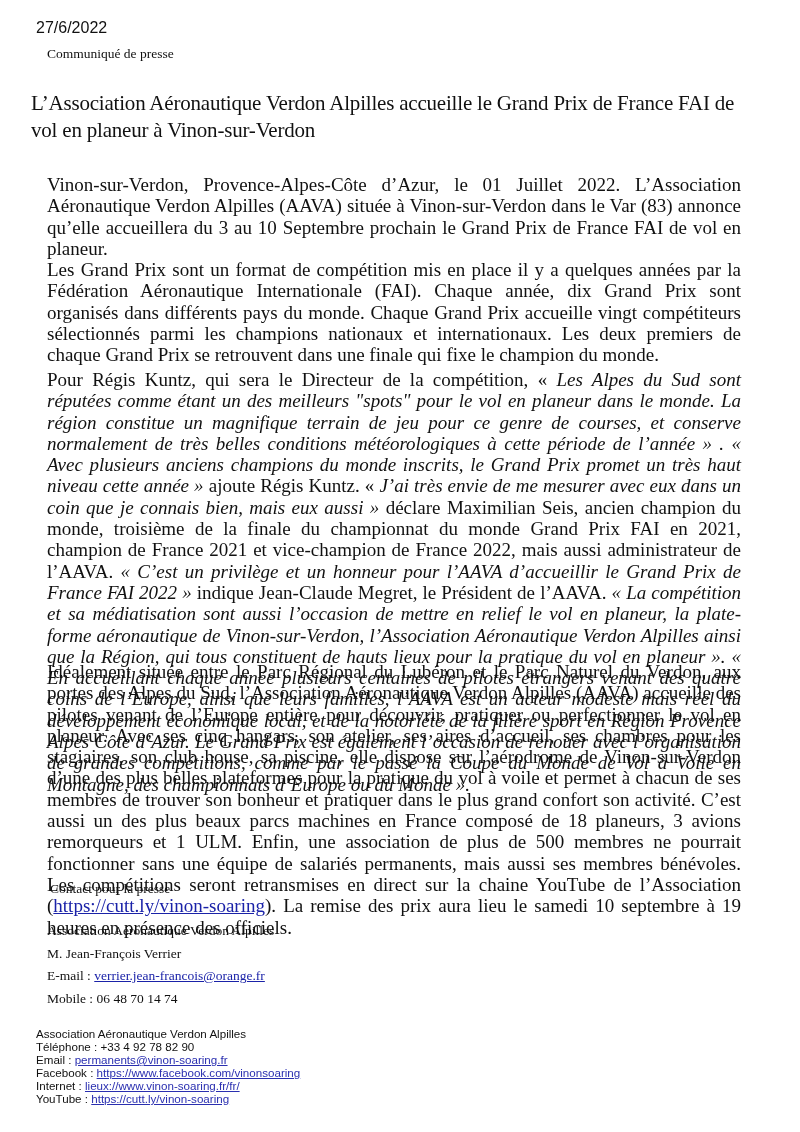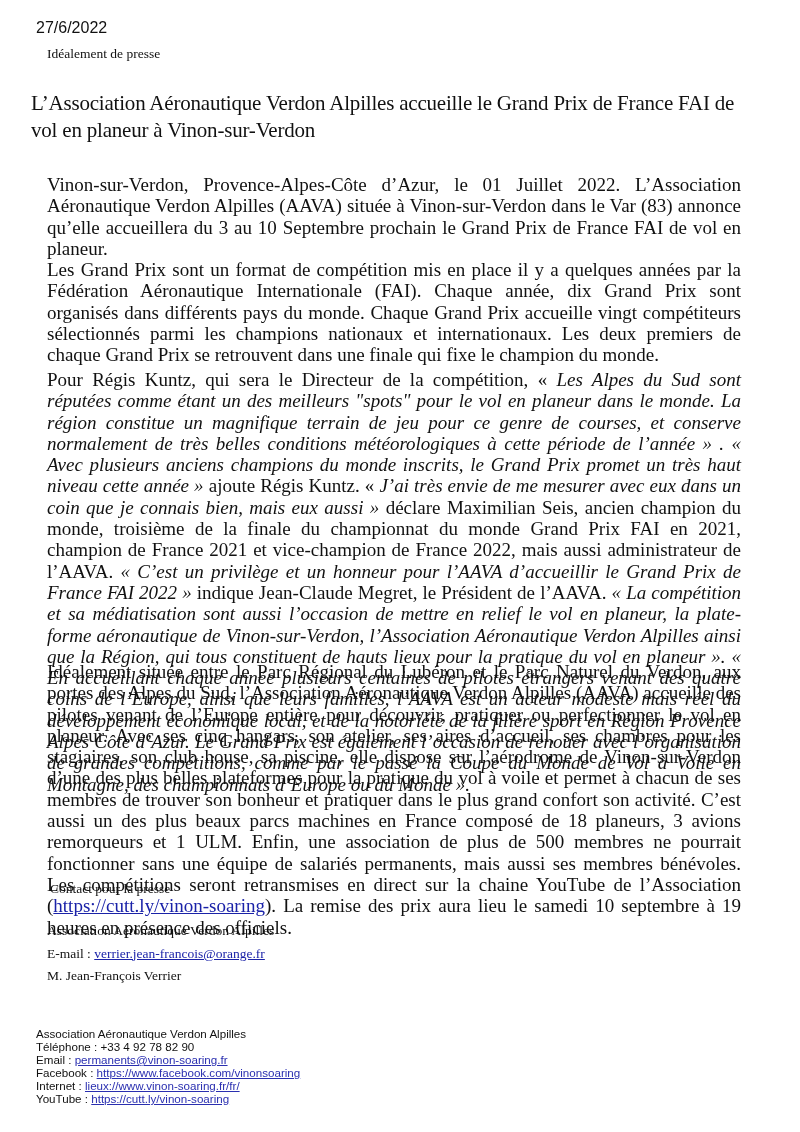--- a/index.html
+++ b/index.html
@@ -16,34 +16,35 @@
   a.link { color: #1a22a8; text-decoration: underline; }
   .contact-head { position: absolute; left: 50px; top: 881px; font-family: "Liberation Serif", serif; font-size: 13.5px; }
   .contact { position: absolute; left: 47px; top: 920px; font-family: "Liberation Serif", serif; font-size: 13.5px; line-height: 22.5px; }
   .footer { position: absolute; left: 36px; top: 1027px; font-family: "Liberation Sans", sans-serif; font-size: 11.6px; line-height: 13px; color: #111; }
   .footer a.link { color: #2a2fb0; }
 </style>
 </head>
 <body>
 
 <div class="date">27/6/2022</div>
-<div class="doc-type">Idéalement de presse</div>
+<div class="doc-type">Communiqué de presse</div>
 
 <h1 class="title">L’Association Aéronautique Verdon Alpilles accueille le Grand Prix de France FAI de vol en planeur à Vinon-sur-Verdon</h1>
 
 <p class="body-text p1">Vinon-sur-Verdon, Provence-Alpes-Côte d’Azur, le 01 Juillet 2022. L’Association Aéronautique Verdon Alpilles (AAVA) située à Vinon-sur-Verdon dans le Var (83) annonce qu’elle accueillera du 3 au 10 Septembre prochain le Grand Prix de France FAI de vol en planeur.</p>
 <p class="body-text p2">Les Grand Prix sont un format de compétition mis en place il y a quelques années par la Fédération Aéronautique Internationale (FAI). Chaque année, dix Grand Prix sont organisés dans différents pays du monde. Chaque Grand Prix accueille vingt compétiteurs sélectionnés parmi les champions nationaux et internationaux. Les deux premiers de chaque Grand Prix se retrouvent dans une finale qui fixe le champion du monde.</p>
 <p class="body-text p3" id="p3"><span>Pour Régis Kuntz, qui sera le Directeur de la compétition, « </span><em>Les Alpes du Sud sont réputées comme étant un des meilleurs "spots" pour le vol en planeur dans le monde. La région constitue un magnifique terrain de jeu pour ce genre de courses, et conserve normalement de très belles conditions météorologiques à cette période de l’année » . « Avec plusieurs anciens champions du monde inscrits, le Grand Prix promet un très haut niveau cette année »</em><span> ajoute Régis Kuntz. « </span><em>J’ai très envie de me mesurer avec eux dans un coin que je connais bien, mais eux aussi »</em><span> déclare Maximilian Seis, ancien champion du monde, troisième de la finale du championnat du monde Grand Prix FAI en 2021, champion de France 2021 et vice-champion de France 2022, mais aussi administrateur de l’AAVA. </span><em>« C’est un privilège et un honneur pour l’AAVA d’accueillir le Grand Prix de France FAI 2022 »</em><span> indique Jean-Claude Megret, le Président de l’AAVA. </span><em>« La compétition et sa médiatisation sont aussi l’occasion de mettre en relief le vol en planeur, la plate-forme aéronautique de Vinon-sur-Verdon, l’Association Aéronautique Verdon Alpilles ainsi que la Région, qui tous constituent de hauts lieux pour la pratique du vol en planeur ». « En accueillant chaque année plusieurs centaines de pilotes étrangers venant des quatre coins de l’Europe, ainsi que leurs familles, l’AAVA est un acteur modeste mais réel du développement économique local, et de la notoriété de la filière sport en Région Provence Alpes Côte d’Azur. Le Grand Prix est également l’occasion de renouer avec l’organisation de grandes compétitions, comme par le passé la Coupe du Monde de Vol à Voile en Montagne, des championnats d’Europe ou du Monde ».</em></p>
 <p class="body-text p4"><span>Idéalement située entre le Parc Régional du Lubéron et le Parc Naturel du Verdon, aux portes des Alpes du Sud, l’Association Aéronautique Verdon Alpilles (AAVA) accueille des pilotes venant de l’Europe entière pour découvrir, pratiquer ou perfectionner le vol en planeur. Avec ses cinq hangars, son atelier, ses aires d’accueil, ses chambres pour les stagiaires, son club house, sa piscine, elle dispose sur l’aérodrome de Vinon-sur-Verdon d’une des plus belles plateformes pour la pratique du vol à voile et permet à chacun de ses membres de trouver son bonheur et pratiquer dans le plus grand confort son activité. C’est aussi un des plus beaux parcs machines en France composé de 18 planeurs, 3 avions remorqueurs et 1 ULM. Enfin, une association de plus de 500 membres ne pourrait fonctionner sans une équipe de salariés permanents, mais aussi ses membres bénévoles. Les compétitions seront retransmises en direct sur la chaine YouTube de l’Association (</span><a class="link">https://cutt.ly/vinon-soaring</a><span>). La remise des prix aura lieu le samedi 10 septembre à 19 heures en présence des officiels.</span></p>
 
 <div class="contact-head">Contact pour la presse</div>
 <div class="contact">
   <div>Association Aéronautique Verdon Alpilles</div>
+  <div>M. Jean-François Verrier</div>
   <div><span>E-mail : </span><a class="link">verrier.jean-francois@orange.fr</a></div>
-  <div>M. Jean-François Verrier</div>
+  <div><span>Mobile : </span><span>06 48 70 14 74</span></div>
 </div>
 
 <div class="footer">
   <div>Association Aéronautique Verdon Alpilles</div>
   <div><span>Téléphone : </span><span>+33 4 92 78 82 90</span></div>
   <div><span>Email : </span><a class="link">permanents@vinon-soaring.fr</a></div>
   <div><span>Facebook : </span><a class="link">https://www.facebook.com/vinonsoaring</a></div>
   <div><span>Internet : </span><a class="link">lieux://www.vinon-soaring.fr/fr/</a></div>
   <div><span>YouTube : </span><a class="link">https://cutt.ly/vinon-soaring</a></div>
 </div>

